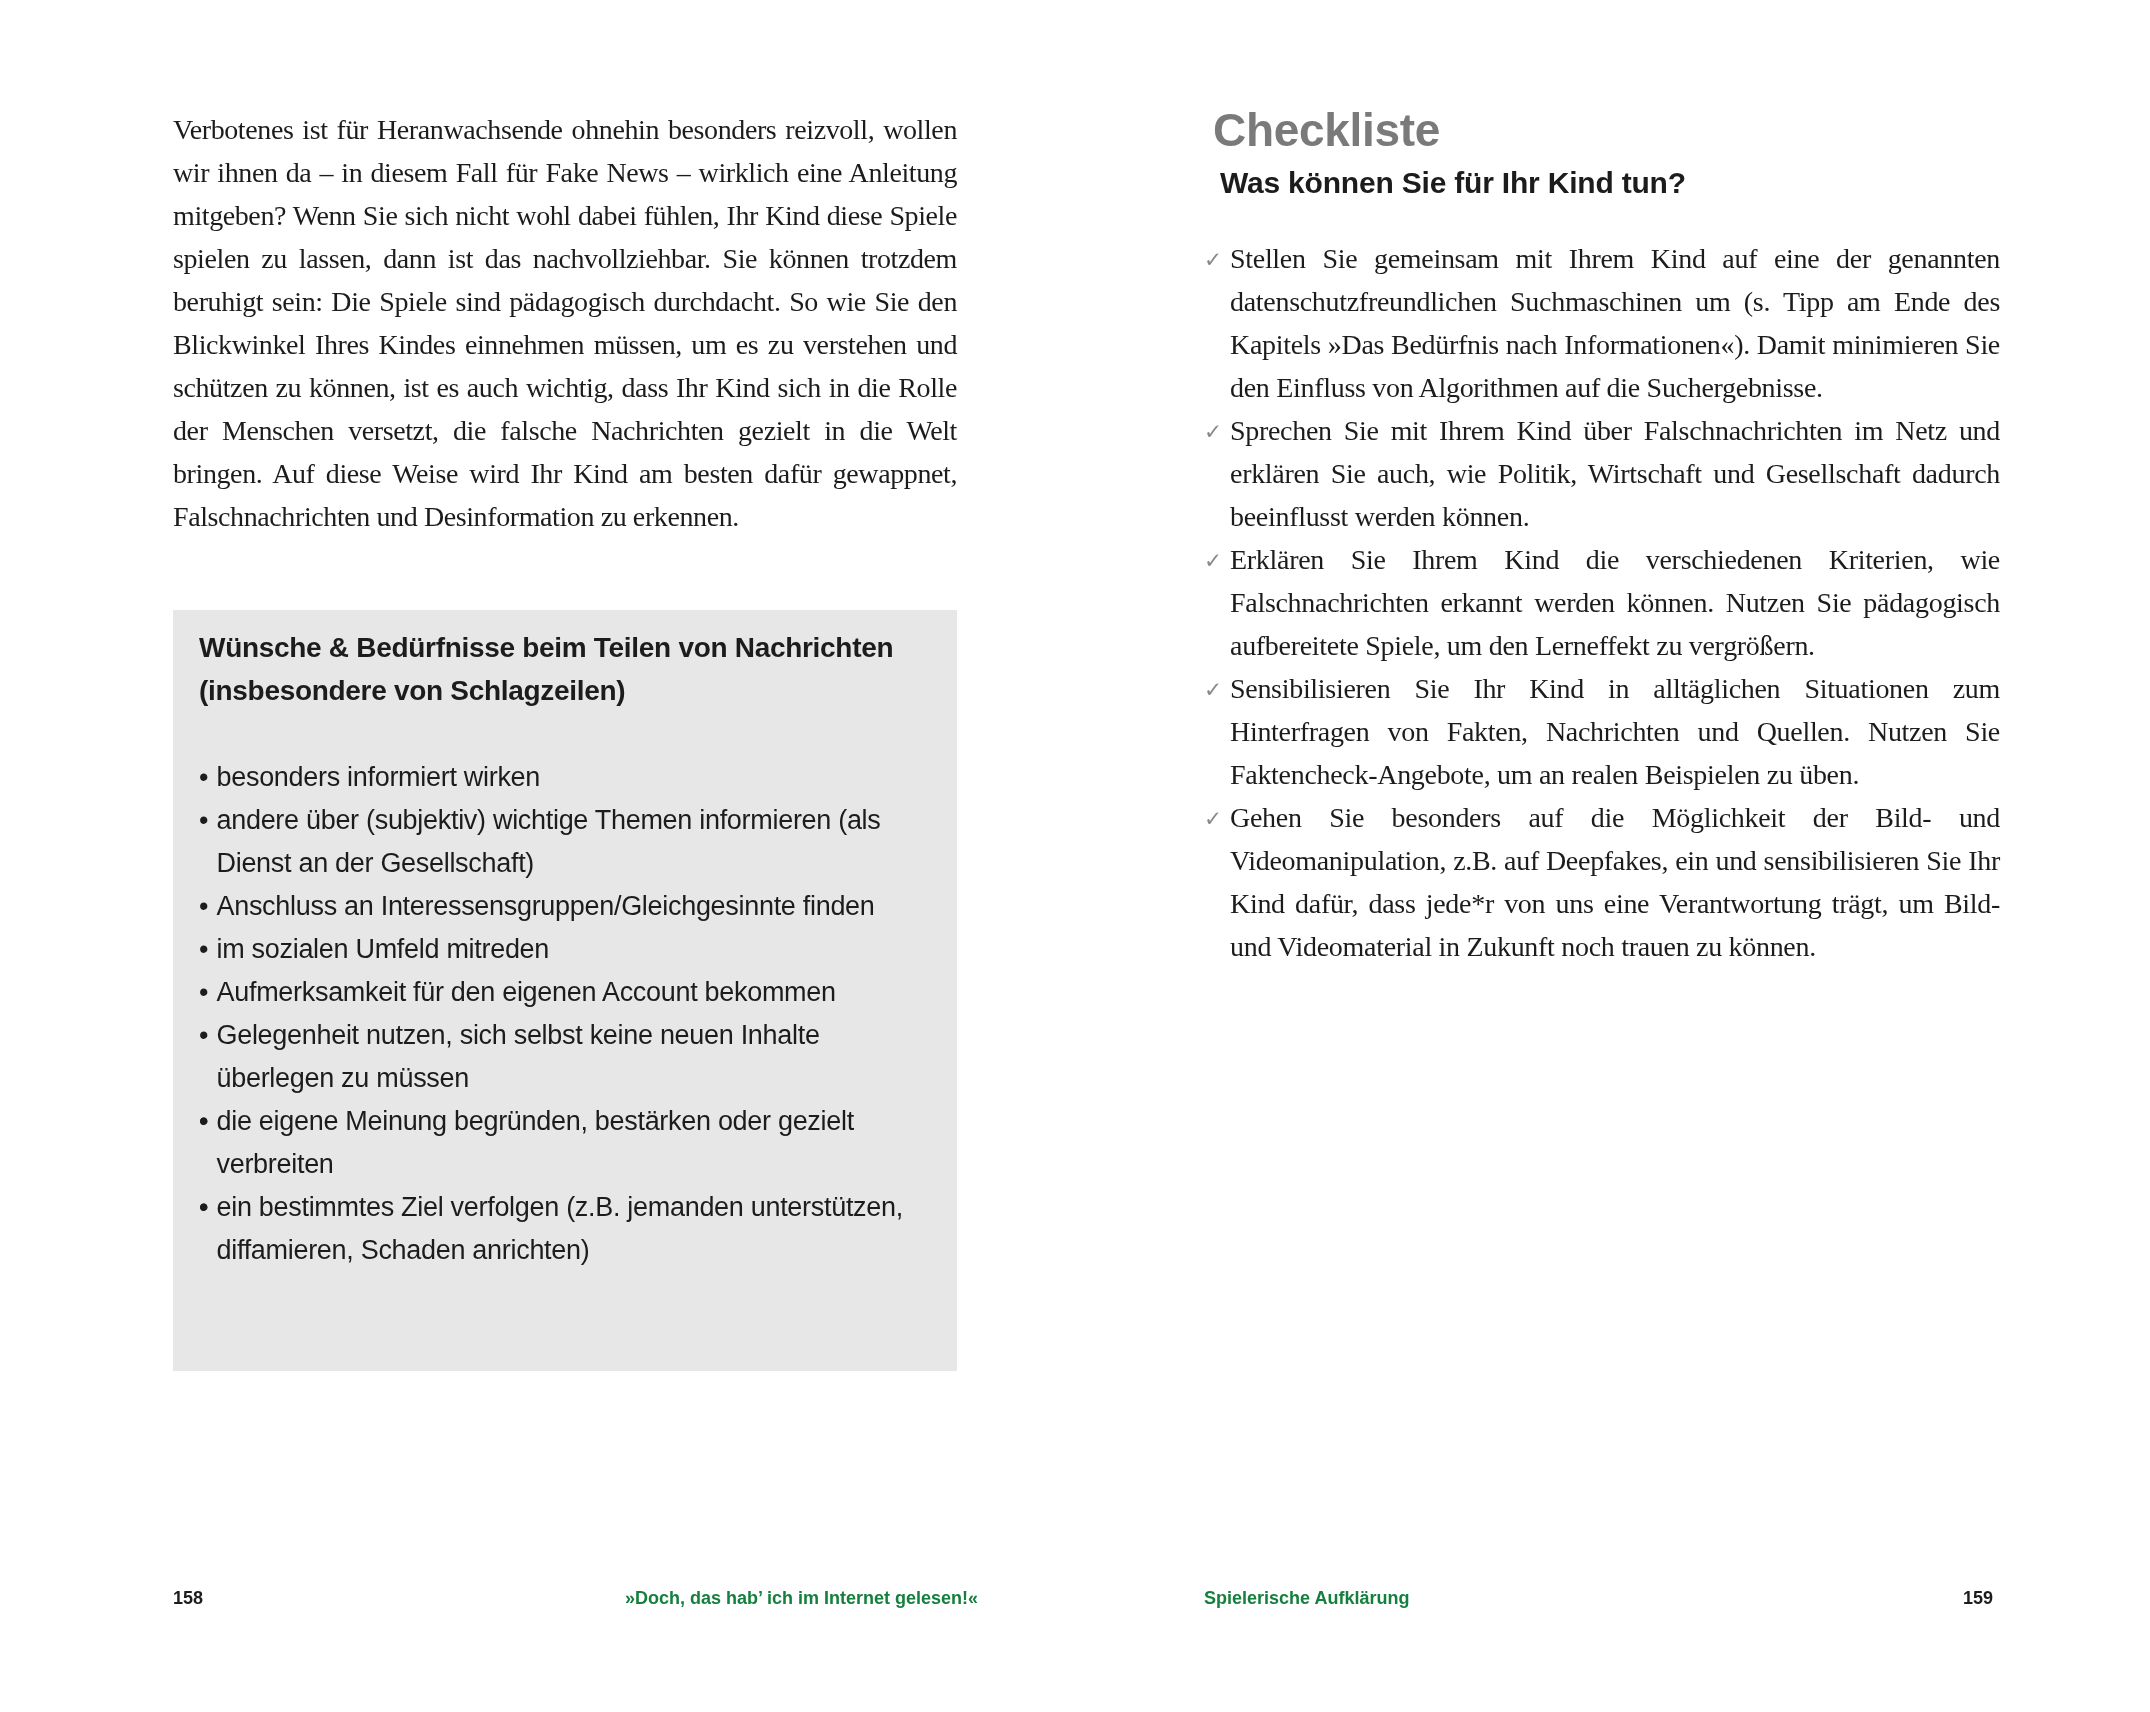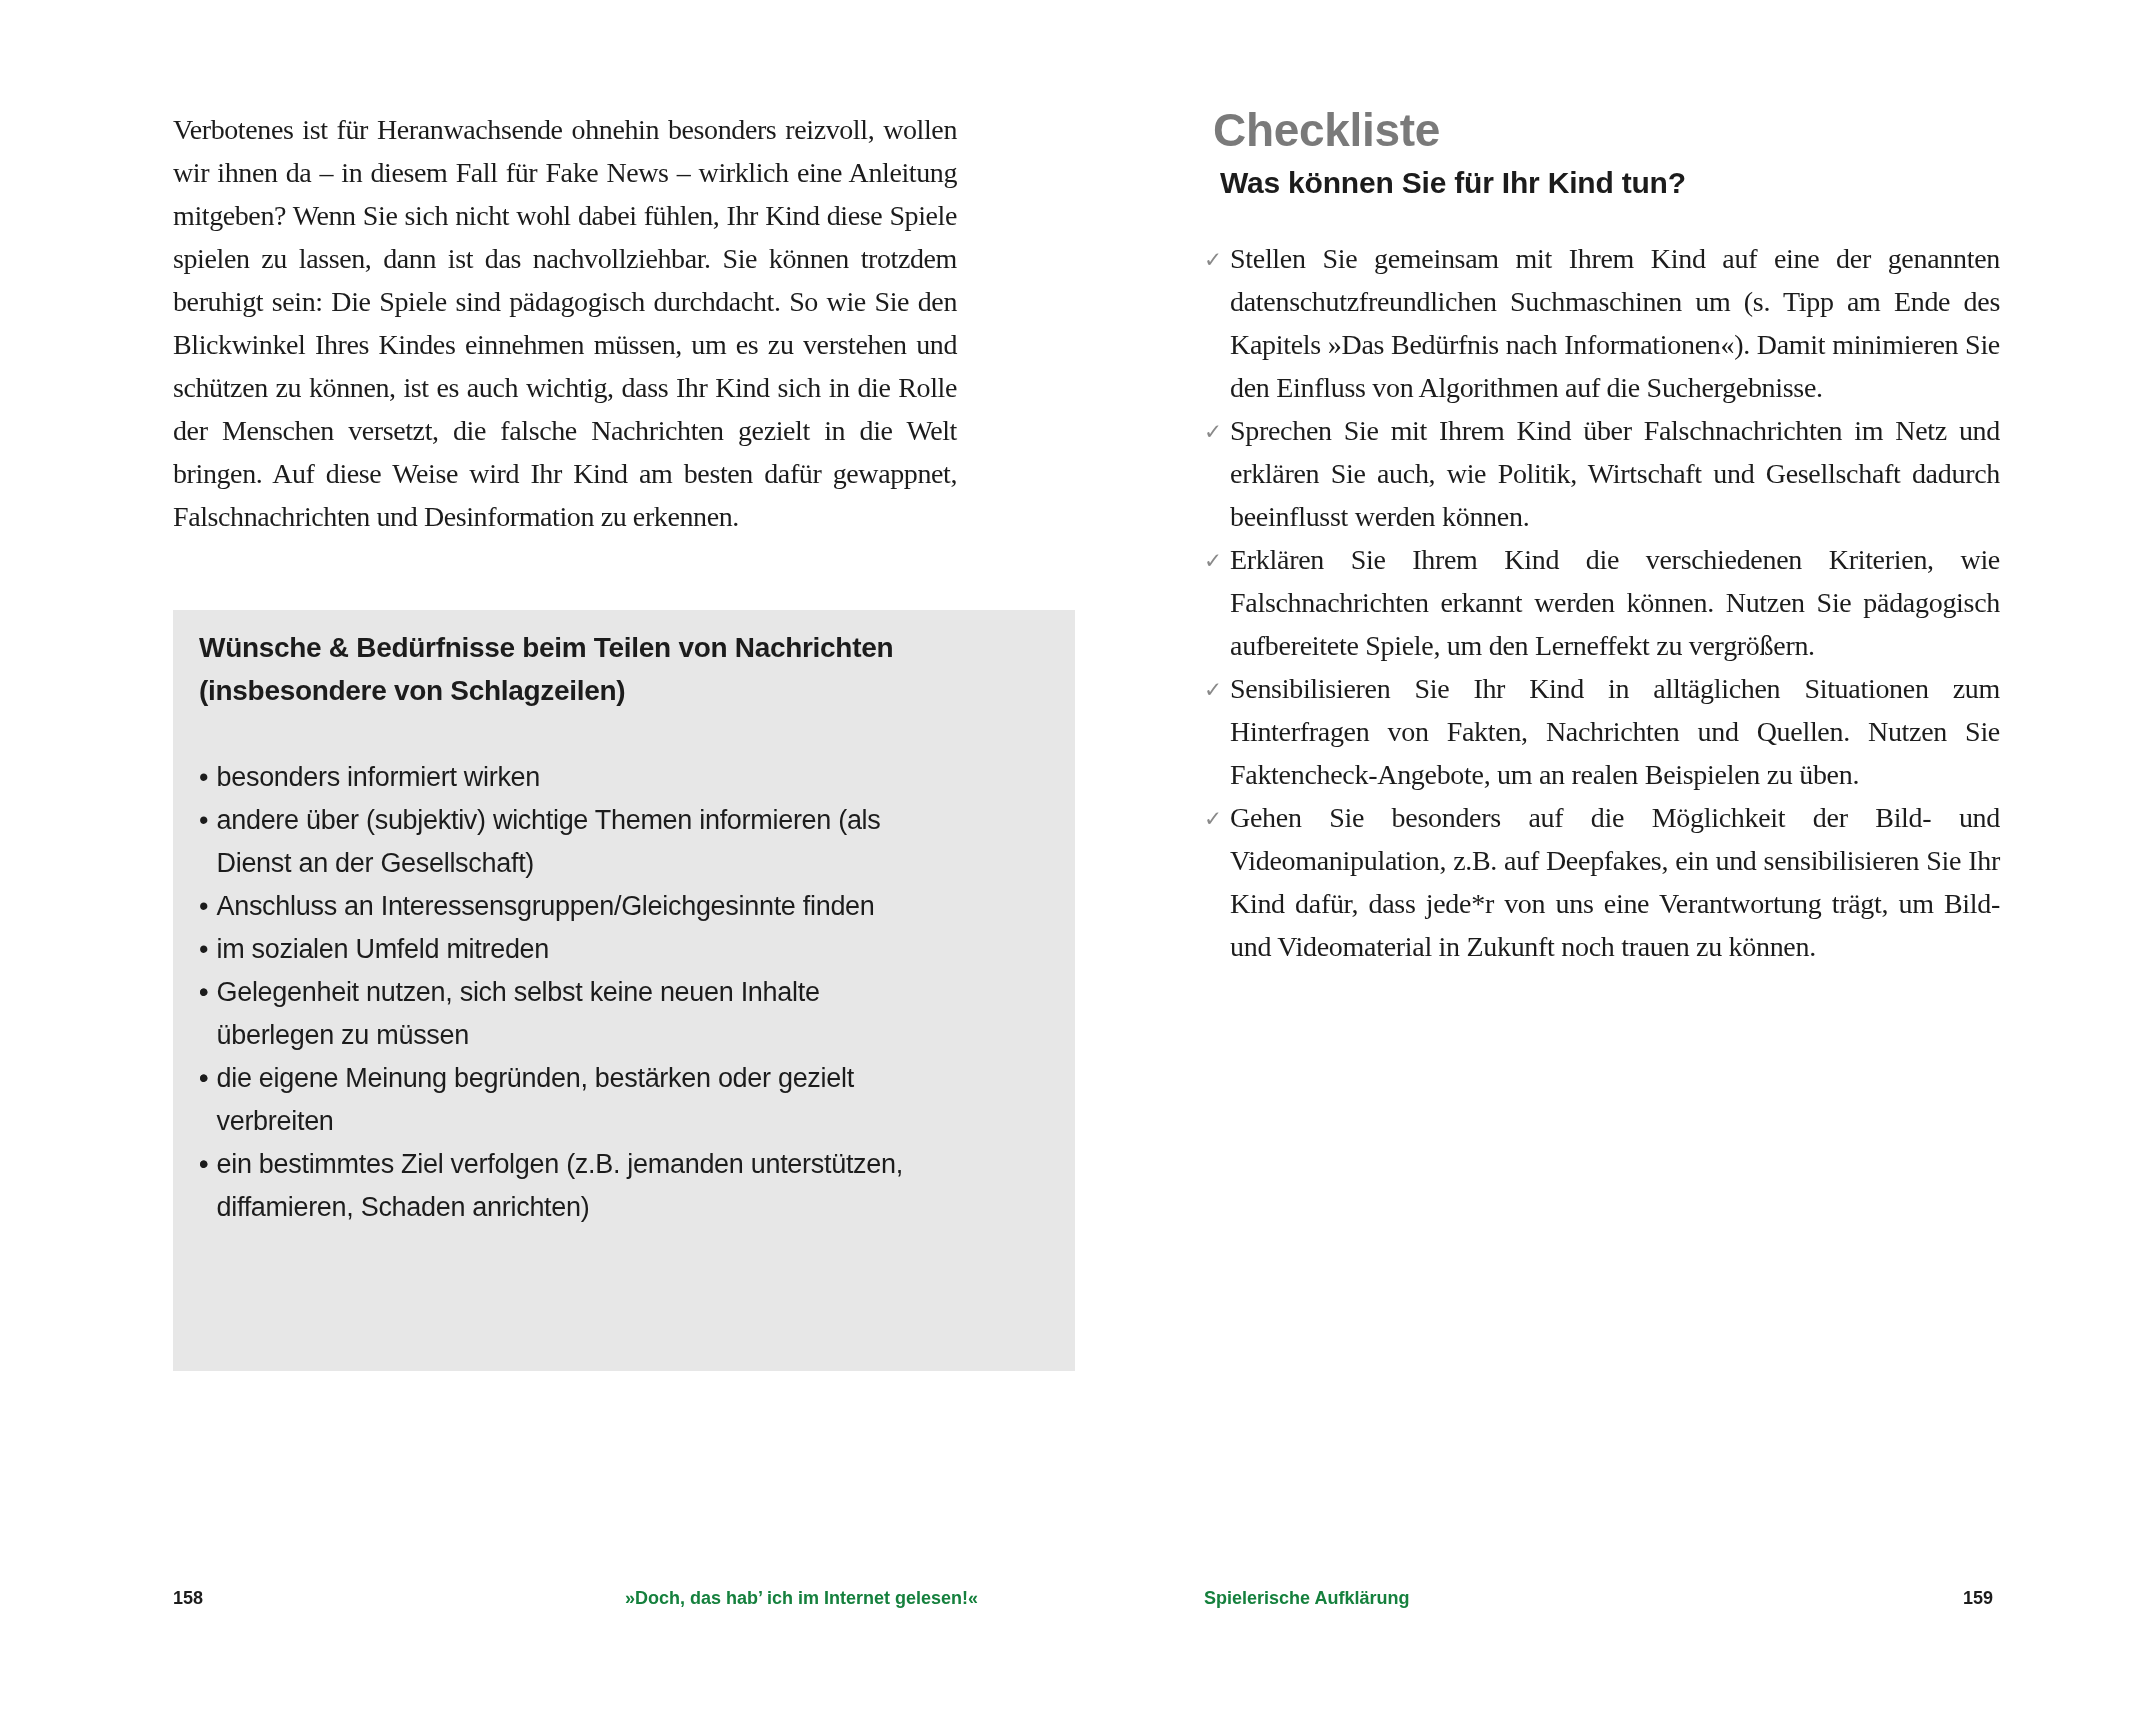--- a/index.html
+++ b/index.html
@@ -9,21 +9,21 @@
   .page-right { left: 1075px; width: 1076px; }
 
   .body-text {
     position: absolute; left: 173px; top: 108px; width: 784px;
     font-family: "Liberation Serif", "DejaVu Serif", serif;
     font-size: 28px; line-height: 43px; text-align: justify; hyphens: manual;
     letter-spacing: -0.4px; color: #1c1c1c; margin: 0;
   }
 
   .info-box {
-    position: absolute; left: 173px; top: 610px; width: 902px; height: 761px;
+    position: absolute; left: 173px; top: 610px; width: 784px; height: 761px;
     background: #e7e7e7; box-sizing: border-box; padding: 0 27px;
   }
   .info-box h3 {
     margin: 0; position: absolute; left: 26px; top: 16px; width: 728px;
     font-family: "Liberation Sans", "DejaVu Sans", sans-serif; font-weight: bold;
     font-size: 28px; line-height: 43px; color: #1c1c1c; letter-spacing: -0.3px;
   }
   .info-box ul {
     list-style: none; margin: 0; padding: 0; position: absolute; left: 26px; top: 146px; width: 735px;
   }
@@ -72,21 +72,21 @@
 <div class="page page-left">
   <p class="body-text">Verbotenes ist für Heranwachsende ohnehin besonders reizvoll, wollen wir ihnen da – in diesem Fall für Fake News – wirklich eine Anleitung mitgeben? Wenn Sie sich nicht wohl dabei fühlen, Ihr Kind diese Spiele spielen zu lassen, dann ist das nachvollziehbar. Sie können trotzdem beruhigt sein: Die Spiele sind pädagogisch durchdacht. So wie Sie den Blickwinkel Ihres Kindes einnehmen müssen, um es zu verstehen und schützen zu können, ist es auch wichtig, dass Ihr Kind sich in die Rolle der Menschen versetzt, die falsche Nachrichten gezielt in die Welt bringen. Auf diese Weise wird Ihr Kind am besten dafür gewappnet, Falschnachrichten und Desinformation zu erkennen.</p>
 
   <div class="info-box">
     <h3>Wünsche &amp; Bedürfnisse beim Teilen von Nachrichten (insbesondere von Schlagzeilen)</h3>
     <ul>
       <li><span class="bullet">•</span><span>besonders informiert wirken</span></li>
       <li><span class="bullet">•</span><span>andere über (subjektiv) wichtige Themen informieren (als Dienst an der Gesellschaft)</span></li>
       <li><span class="bullet">•</span><span>Anschluss an Interessensgruppen/Gleichgesinnte finden</span></li>
       <li><span class="bullet">•</span><span>im sozialen Umfeld mitreden</span></li>
-      <li><span class="bullet">•</span></li>
+      <li><span class="bullet">•</span><span>Aufmerksamkeit für den eigenen Account bekommen</span></li>
       <li><span class="bullet">•</span><span>Gelegenheit nutzen, sich selbst keine neuen Inhalte überlegen zu müssen</span></li>
       <li><span class="bullet">•</span></li>
       <li><span class="bullet">•</span><span>die eigene Meinung begründen, bestärken oder gezielt verbreiten</span></li>
       <li><span class="bullet">•</span></li>
       <li><span class="bullet">•</span><span>ein bestimmtes Ziel verfolgen (z.B. jemanden unterstützen, diffamieren, Schaden anrichten)</span></li>
     </ul>
   </div>
 
   <span class="footer pagenum" style="left:173px;">158</span>
   <span class="footer running-head" style="right:117px;">»Doch, das hab’ ich im Internet gelesen!«</span>

